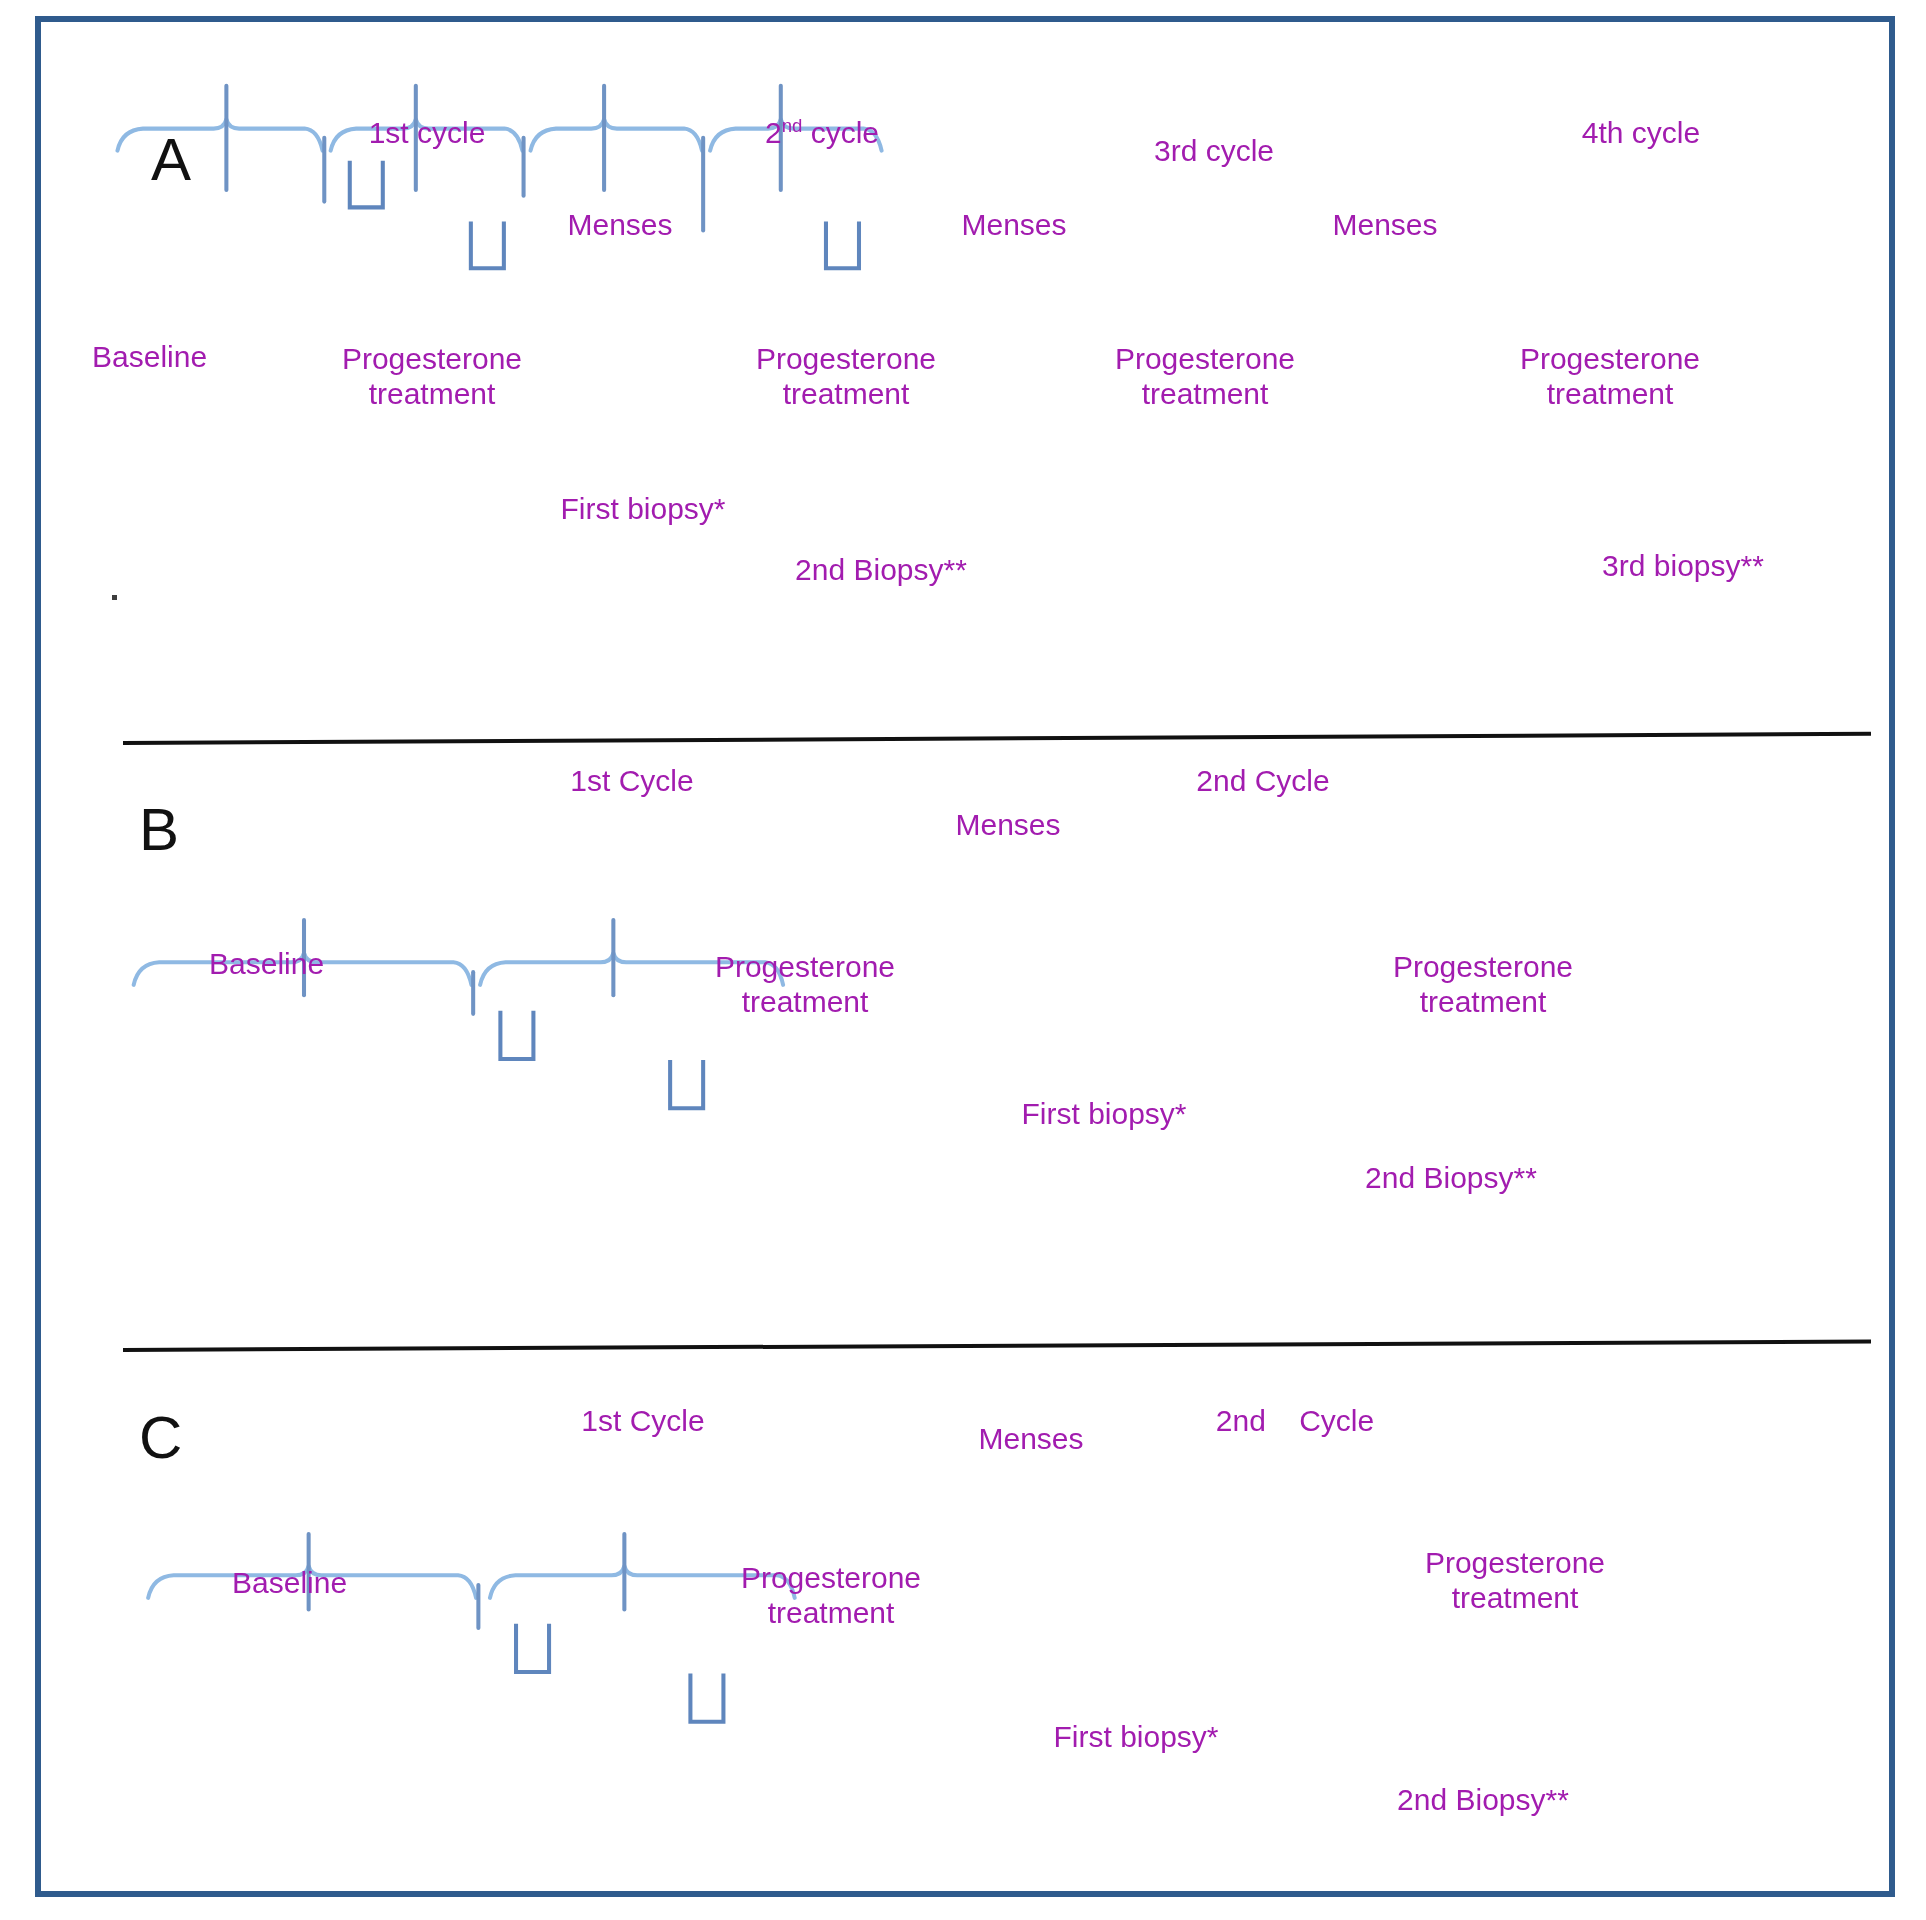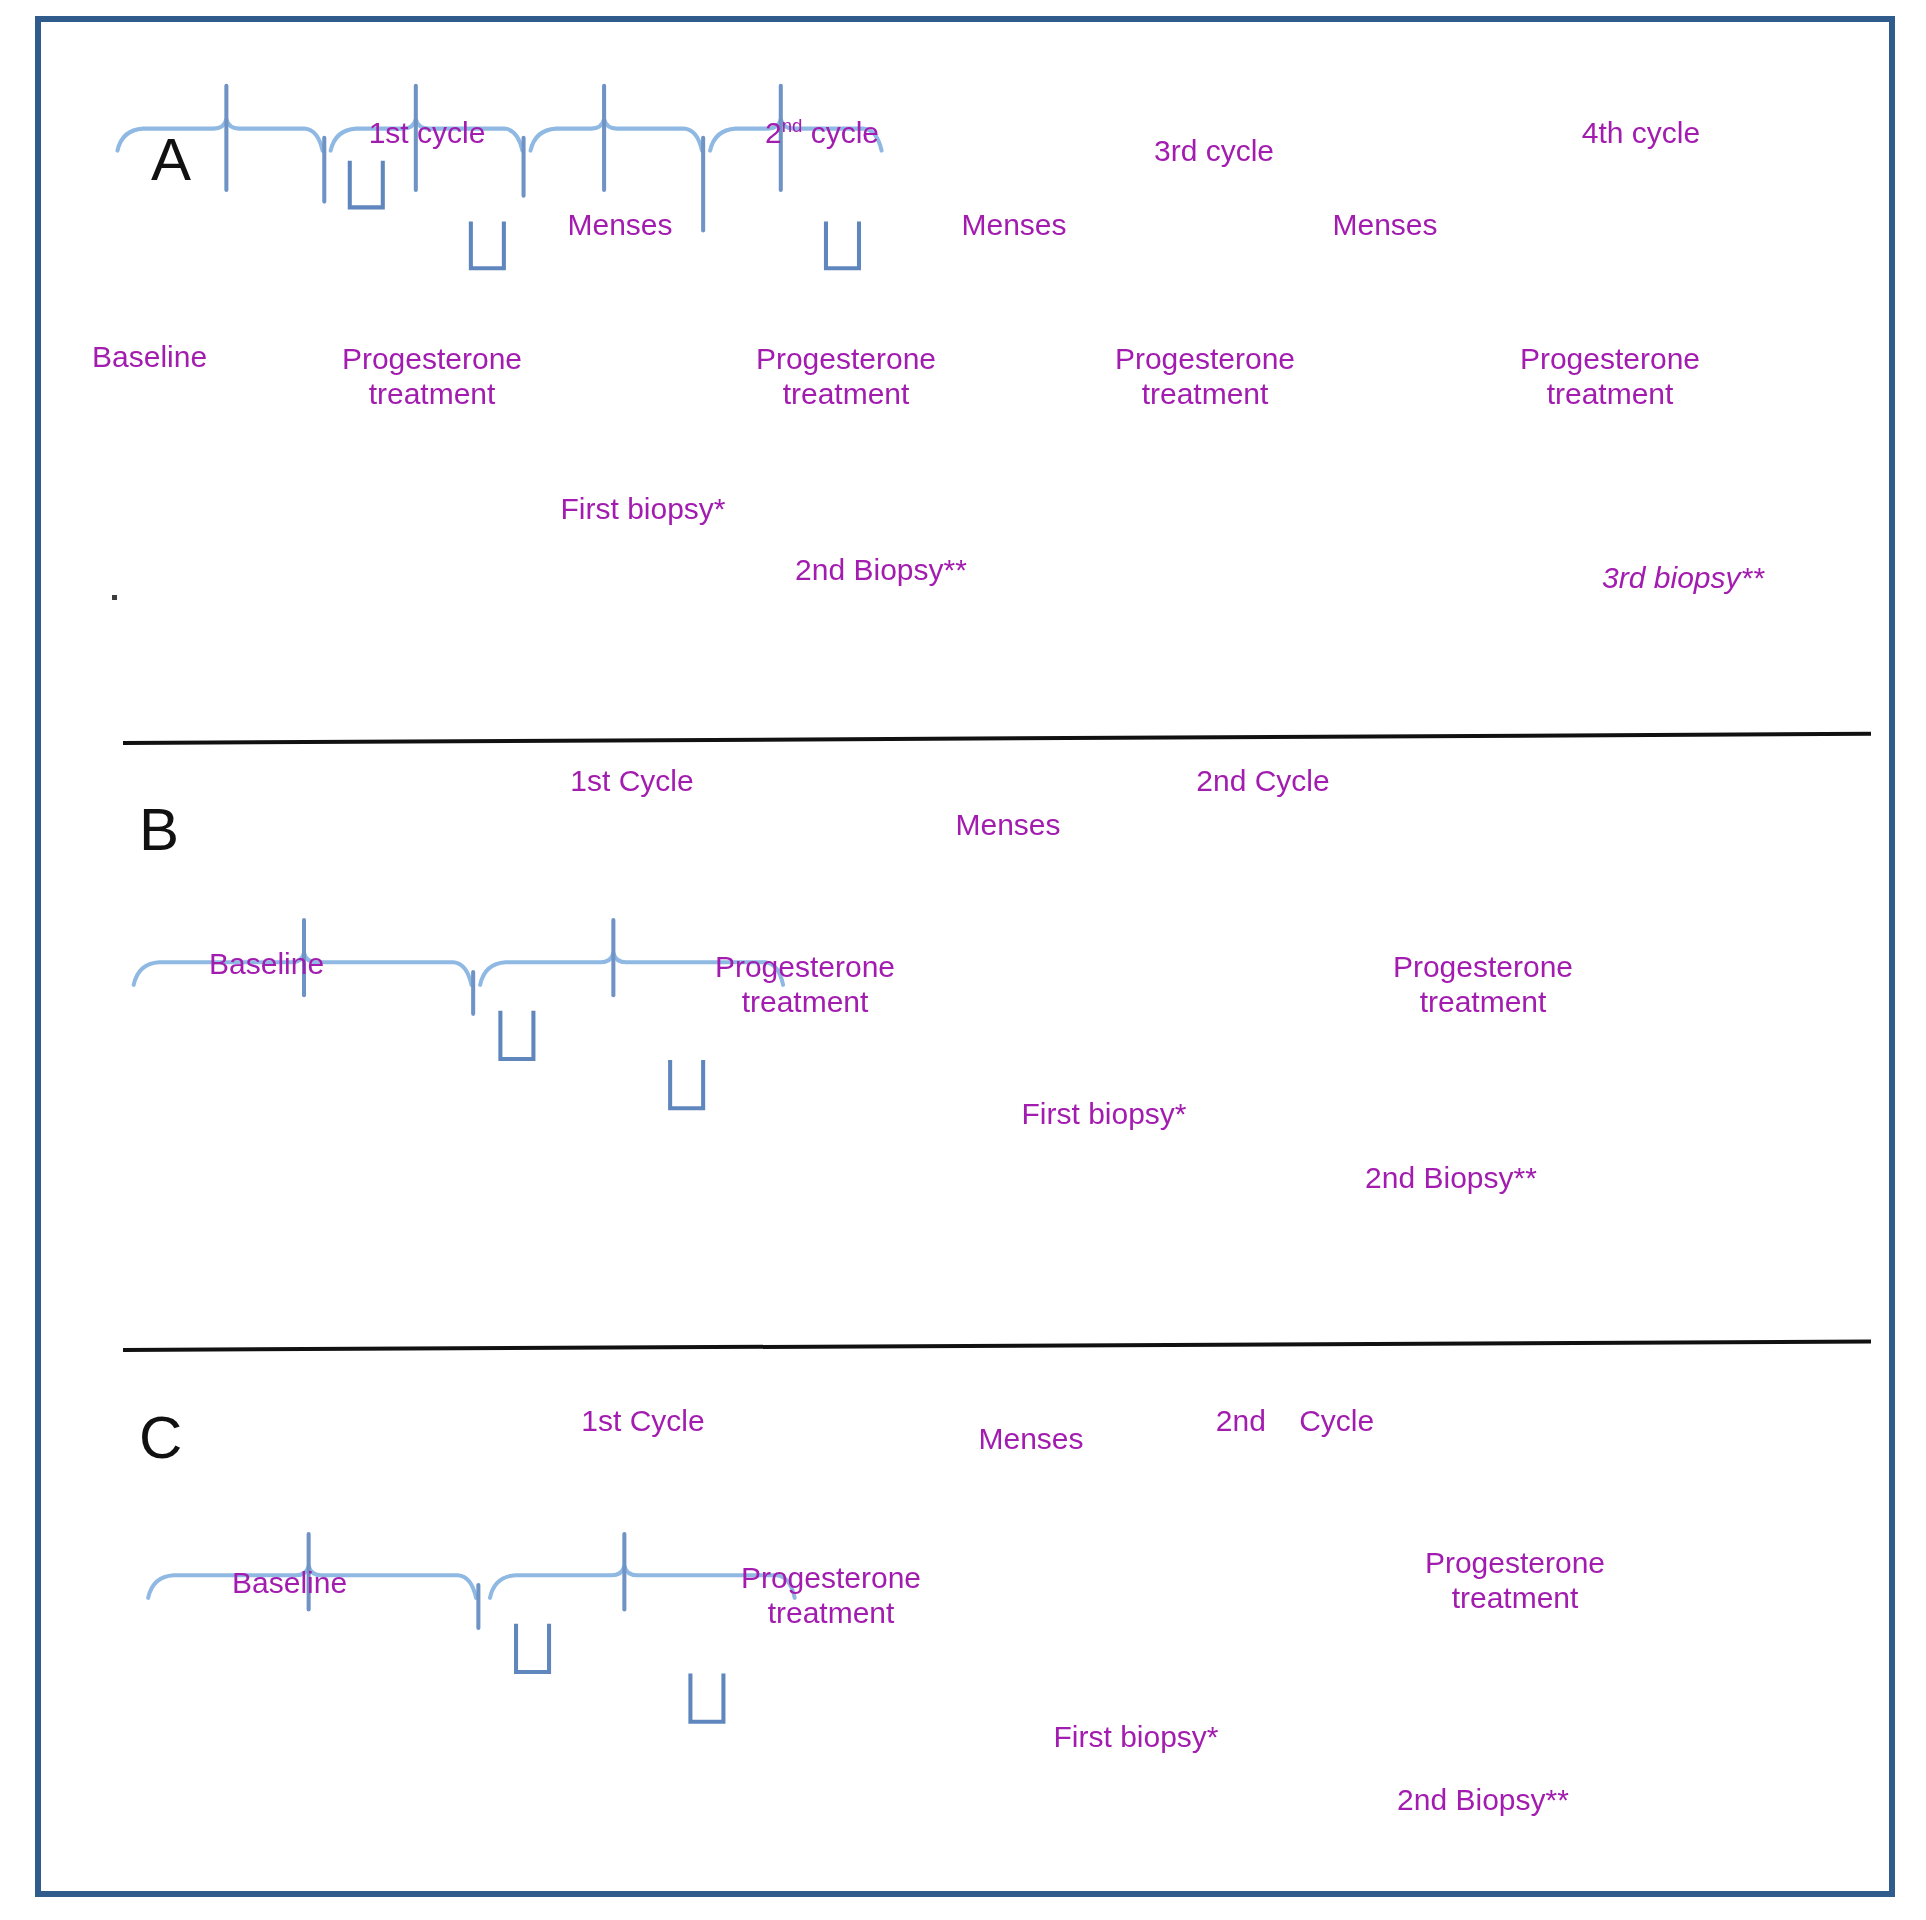--- a/index.html
+++ b/index.html
@@ -116,21 +116,21 @@
       <div class="txt" style="left:51px; top:317px;">Baseline</div>
       <div class="dot" style="left:71px; top:573px;"></div>
 
       <div class="txt ctr" style="left:391px; top:319px;"><span>Progesterone</span><br><span>treatment</span></div>
       <div class="txt ctr" style="left:805px; top:319px;"><span>Progesterone</span><br><span>treatment</span></div>
       <div class="txt ctr" style="left:1164px; top:319px;"><span>Progesterone</span><br><span>treatment</span></div>
       <div class="txt ctr" style="left:1569px; top:319px;"><span>Progesterone</span><br><span>treatment</span></div>
 
       <div class="txt ctr" style="left:602px; top:469px;">First biopsy*</div>
       <div class="txt ctr" style="left:840px; top:530px;">2nd Biopsy**</div>
-      <div class="txt ctr" style="left:1642px; top:538px;font-style:italic;">3rd biopsy**</div>
+      <div class="txt ctr" style="left:1642px; top:526px;">3rd biopsy**</div>
     </div>
 
     <div class="rule" style="left:82px; top:719px; width:1748px; transform:rotate(-0.30deg);"></div>
 
     <div class="panel">
 
       <svg class="draw" viewBox="0 0 3190 3226" preserveAspectRatio="none">
 
         <path class="brace" d="M 160 1662 Q 168 1625 204 1623 L 432 1623 Q 450 1623 454 1607 Q 458 1623 476 1623 L 712 1623 Q 735 1625 743 1662"></path>
 

